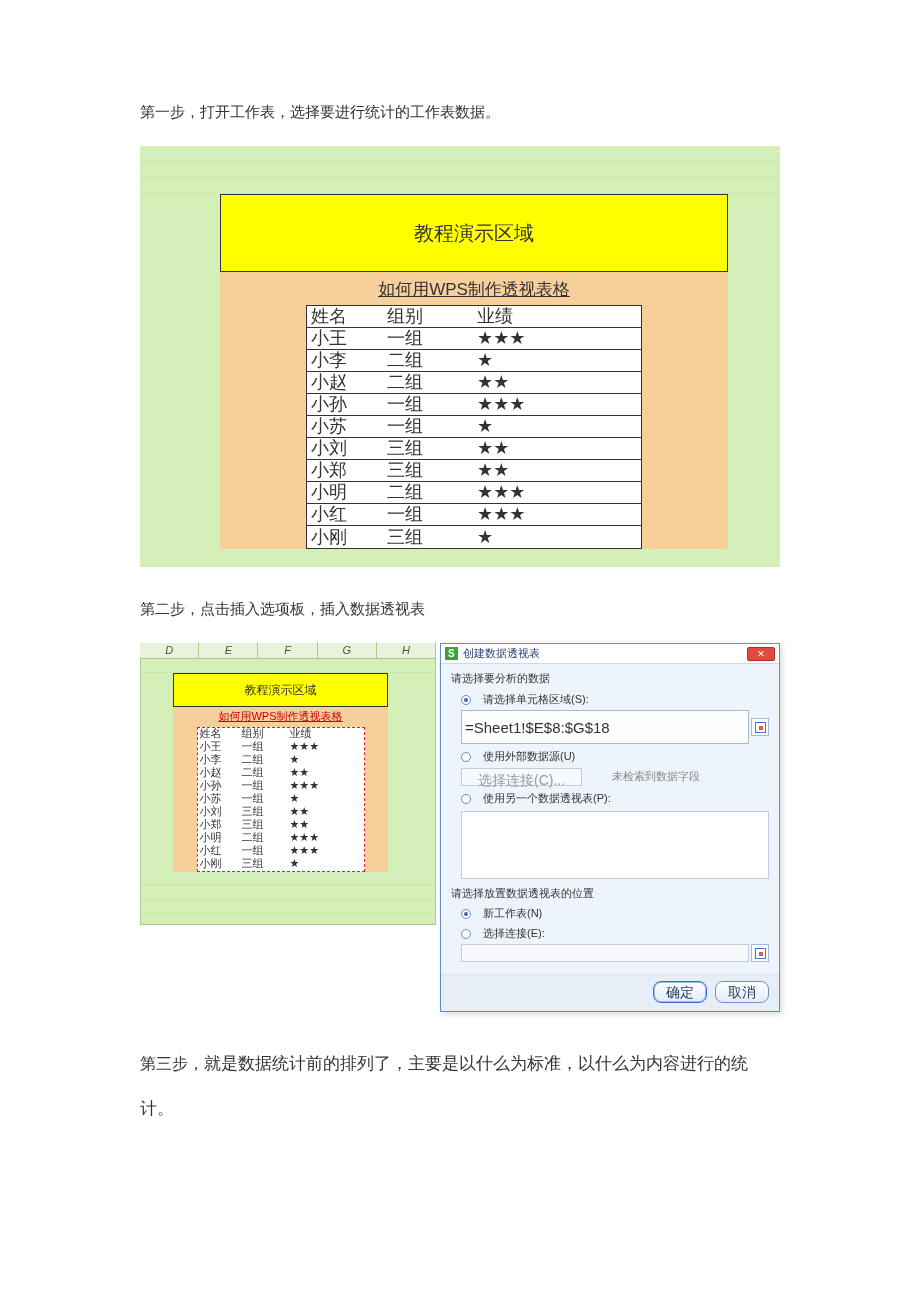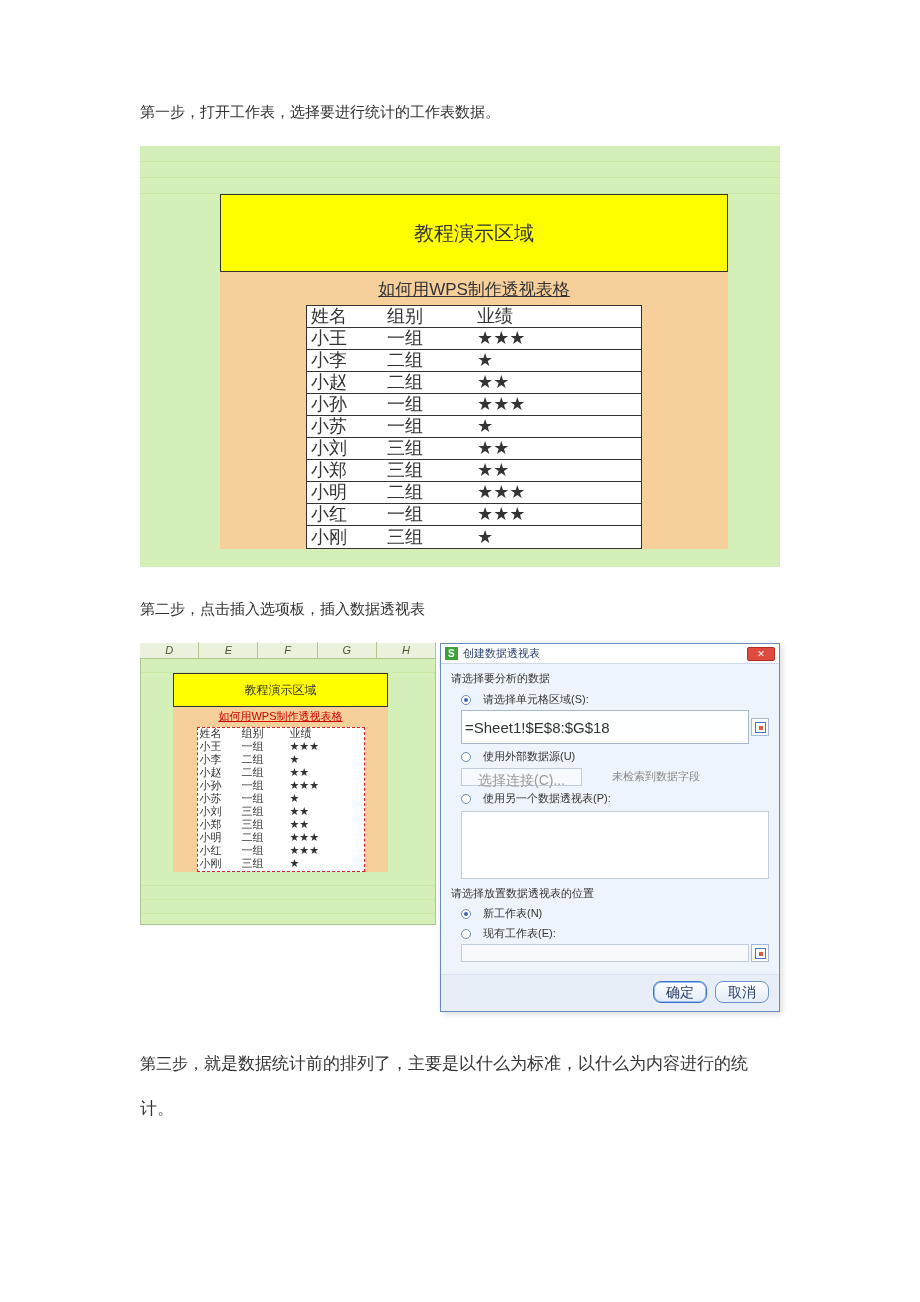--- a/index.html
+++ b/index.html
@@ -512,21 +512,21 @@
         <div class="big-box"></div>
 
         <div class="group-label">请选择放置数据透视表的位置</div>
 
         <div class="radio-line">
           <span class="radio checked"></span>
           <span>新工作表(N)</span>
         </div>
         <div class="radio-line">
           <span class="radio"></span>
-          <span>现有工作表(E):</span>
+          <span>选择连接(E):</span>
         </div>
         <div class="input-blank">
           <span class="blank"></span>
           <span class="range-btn"></span>
         </div>
       </div>
       <div class="dlg-footer">
         <div class="btn primary">确定</div>
         <div class="btn">取消</div>
       </div>

